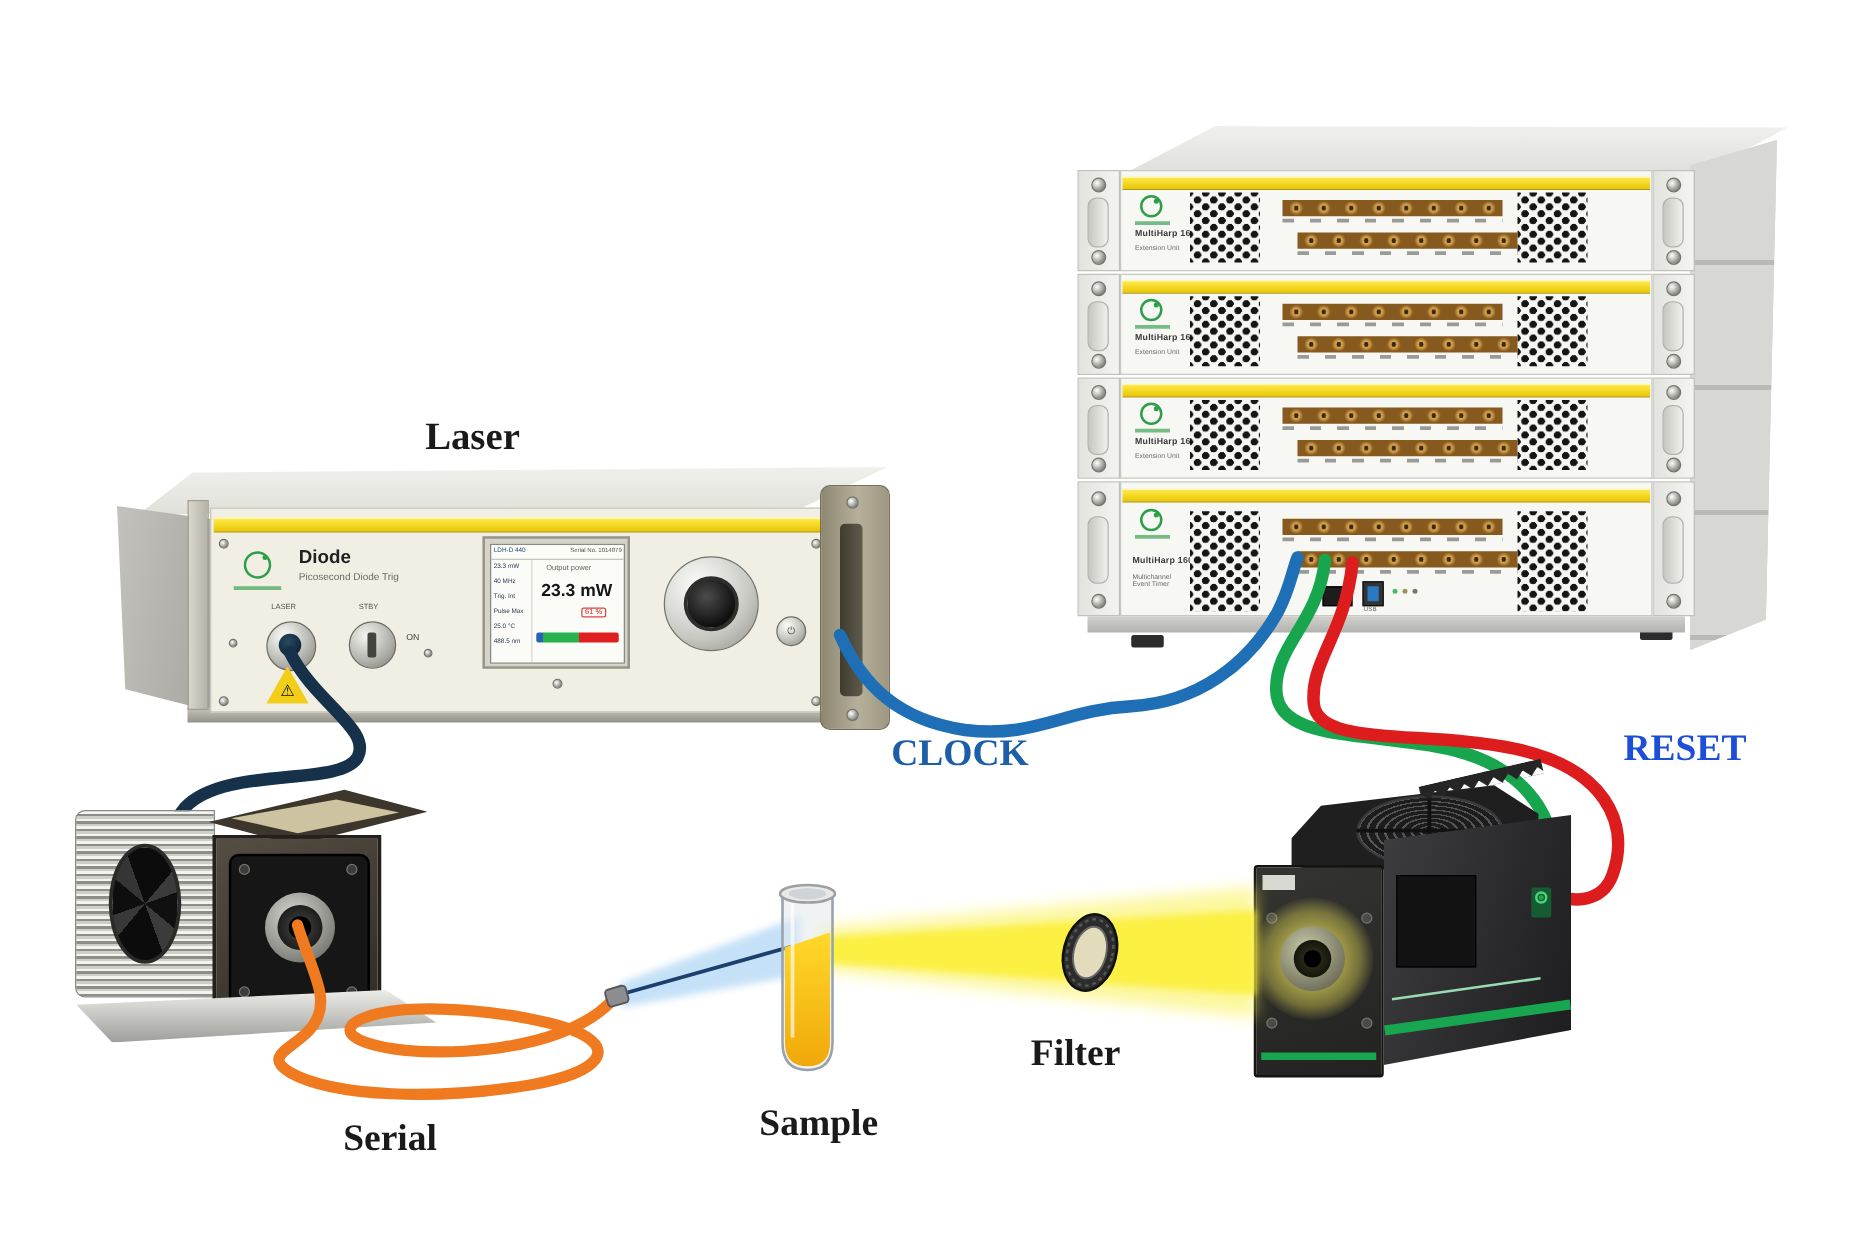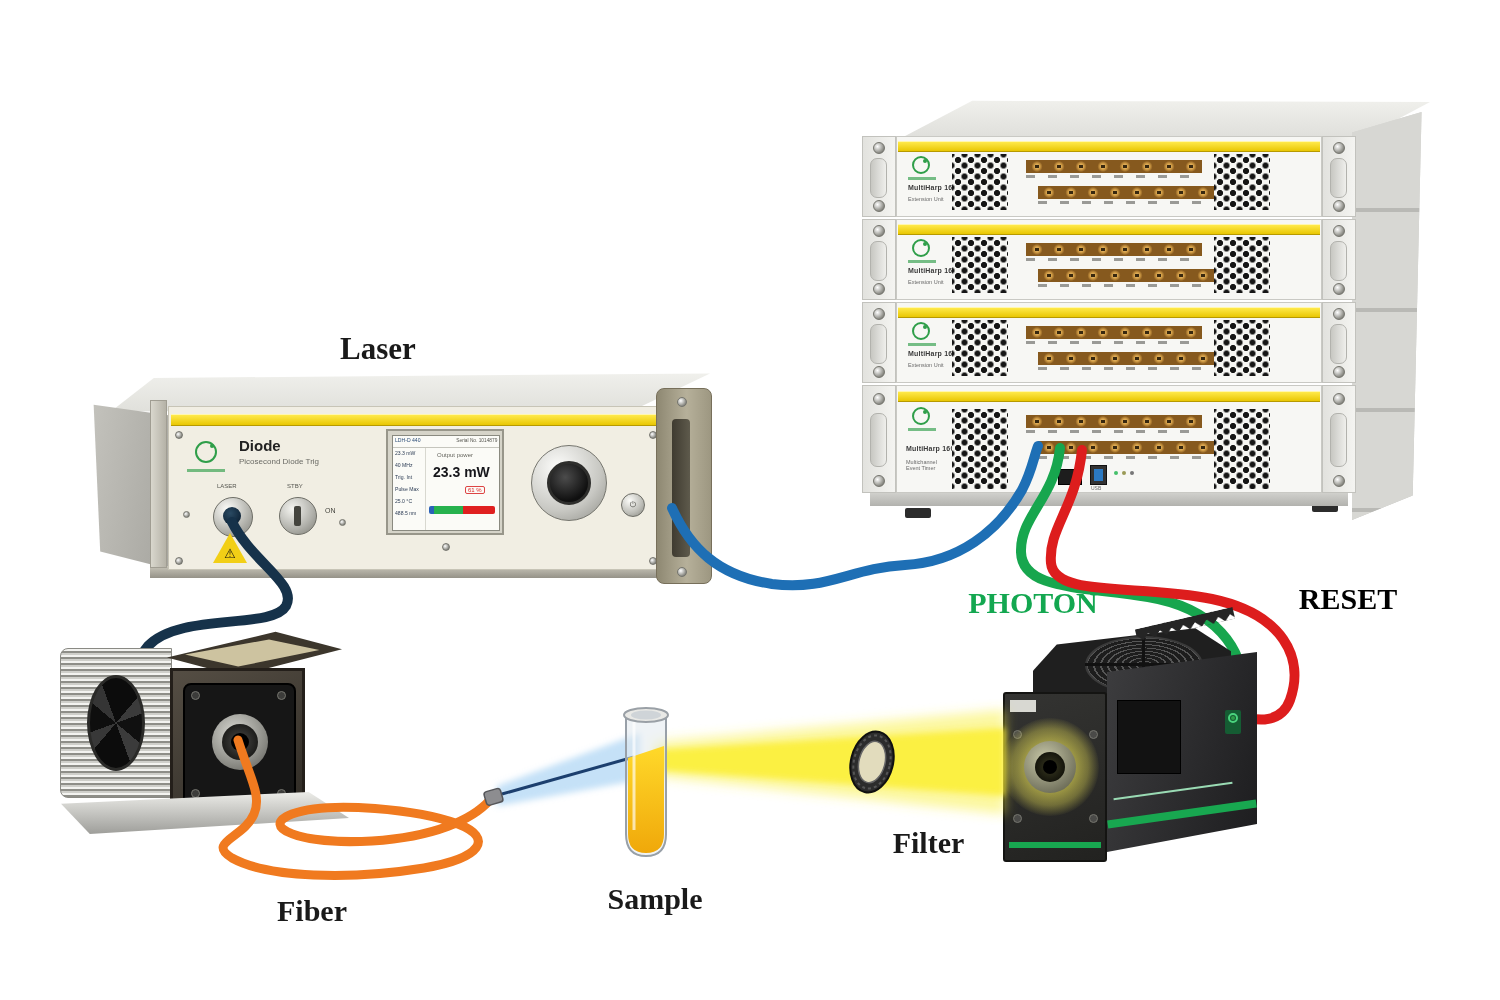--- a/index.html
+++ b/index.html
@@ -362,19 +362,19 @@
       <ellipse cx="872" cy="762" rx="21" ry="31" fill="#2c2c2c" stroke="#101010" stroke-width="2"></ellipse>
       <ellipse cx="872" cy="762" rx="18" ry="27" fill="none" stroke="#555" stroke-width="2" stroke-dasharray="3 3"></ellipse>
       <ellipse cx="872" cy="762" rx="13" ry="21" fill="rgba(246,240,205,0.9)" stroke="#666" stroke-width="1.5"></ellipse>
     </g>
 
     <path d="M 238,740 C 250,778 262,796 254,814 C 244,838 206,842 232,858 C 268,878 350,880 424,868 C 482,858 494,838 458,824 C 420,810 330,800 292,814 C 258,827 300,845 372,841 C 434,837 472,820 490,800" fill="none" stroke="#f07a1f" stroke-width="9" stroke-linecap="round"></path>
     <rect x="485" y="790" width="17" height="14" rx="3" transform="rotate(-16 493 797)" fill="#8d8d90" stroke="#55565a" stroke-width="1.5"></rect>
   </svg>
 
   <div class="lbl" style="left:308px;top:330px;width:140px;font-size:31px;z-index:60;">Laser</div>
-  <div class="lbl" style="left:928px;top:584px;width:210px;font-size:30px;color:#13a750;z-index:60;">PHOTON</div>
-  <div class="lbl" style="left:1248px;top:580px;width:200px;font-size:30px;color:#000000;z-index:60;">RESET</div>
-  <div class="lbl" style="left:252px;top:892px;width:120px;font-size:30px;z-index:60;">Fiber</div>
+  <div class="lbl" style="left:668px;top:584px;width:200px;font-size:30px;color:#1c5fa8;z-index:60;">CLOCK</div>
+  <div class="lbl" style="left:1248px;top:580px;width:200px;font-size:30px;color:#1d4ed8;z-index:60;">RESET</div>
+  <div class="lbl" style="left:252px;top:892px;width:120px;font-size:30px;z-index:60;">Serial</div>
   <div class="lbl" style="left:575px;top:880px;width:160px;font-size:30px;z-index:60;">Sample</div>
-  <div class="lbl" style="left:856px;top:824px;width:145px;font-size:30px;z-index:60;">Filter</div>
+  <div class="lbl" style="left:788px;top:824px;width:145px;font-size:30px;z-index:60;">Filter</div>
 
 </div>
 
 </body></html>

